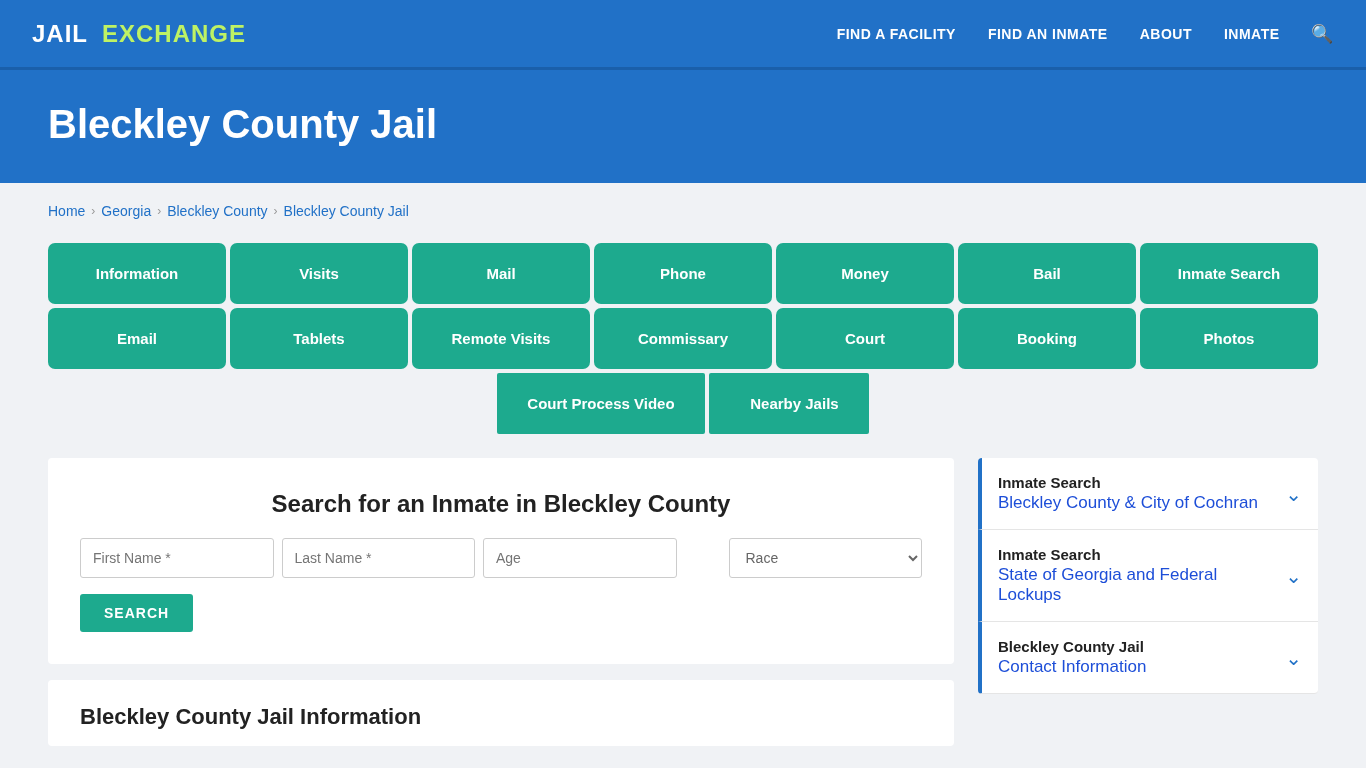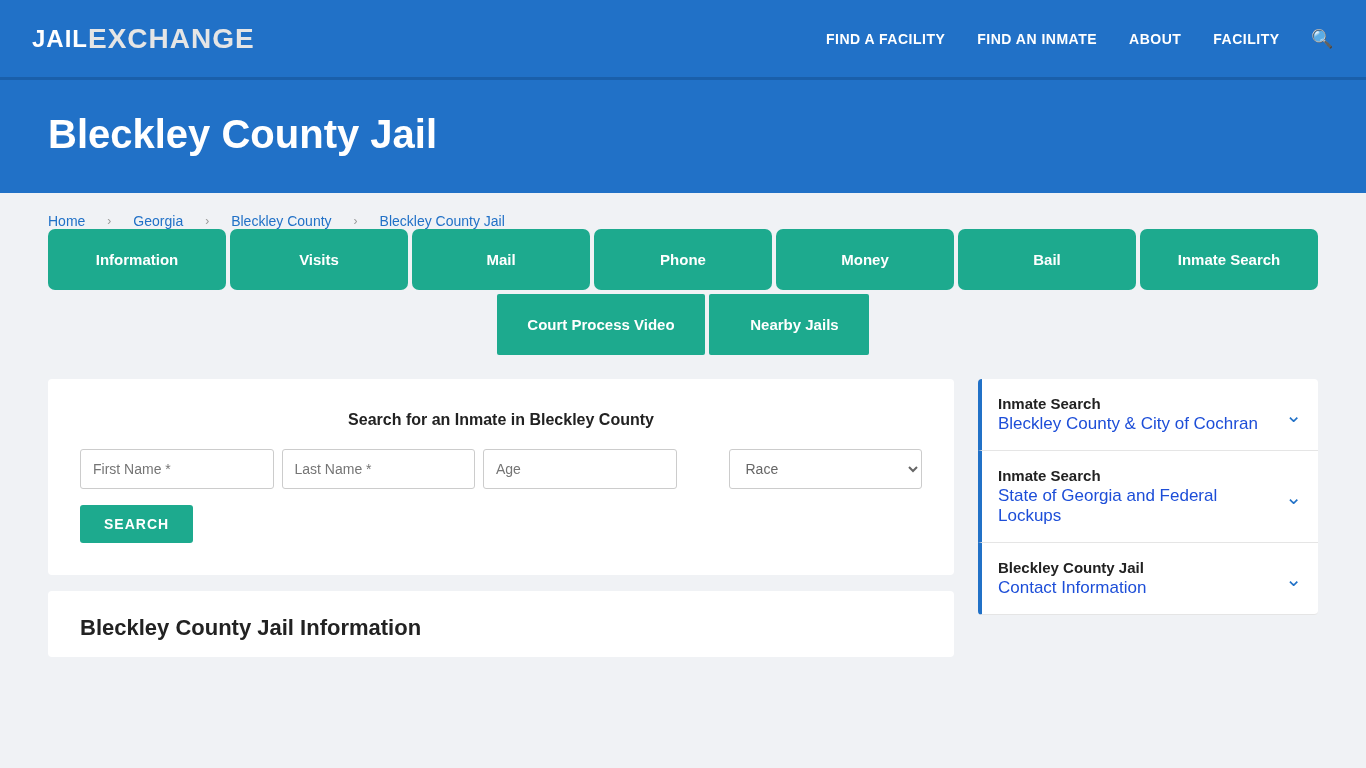--- a/index.html
+++ b/index.html
@@ -5,38 +5,39 @@
     * { box-sizing: border-box; margin: 0; padding: 0; }
     body { font-family: Arial, sans-serif; background: #f0f2f5; color: #333; }
 
     
     .navbar {
       background: #2171c7;
       display: flex;
       align-items: center;
       justify-content: space-between;
       padding: 0 32px;
-      height: 80px;
+      height: 70px;
       border-bottom: 3px solid #1a5faa;
     }
     .navbar-logo {
       display: flex;
       align-items: center;
     }
     .logo-jail {
       color: #fff;
       font-size: 24px;
       font-weight: 900;
       letter-spacing: 1px;
     }
     .logo-exchange {
-      color: #e5e5e5;
-      font-size: 28px;
+      color: #bef264;
+      font-size: 24px;
       font-weight: 900;
       letter-spacing: 1px;
+      margin-left: 14px;
     }
     .navbar-nav {
       display: flex;
       align-items: center;
       gap: 32px;
     }
     .navbar-nav a {
       color: #fff;
       text-decoration: none;
       font-size: 14px;
@@ -64,22 +65,23 @@
     
     .content-area {
       background: #f0f2f5;
       padding: 20px 48px 32px;
     }
 
     
     .breadcrumb {
       display: flex;
       align-items: center;
-      gap: 22px;
+      gap: 6px;
       font-size: 14px;
+      margin-bottom: 24px;
       flex-wrap: wrap;
     }
     .breadcrumb a {
       color: #2171c7;
       text-decoration: none;
       cursor: pointer;
     }
     .breadcrumb .chevron {
       color: #999;
       font-size: 12px;
@@ -142,21 +144,21 @@
     
     .search-box {
       background: #fff;
       border-radius: 4px;
       padding: 32px 32px 32px;
       flex: 1;
       min-width: 0;
     }
     .search-box h2 {
       text-align: center;
-      font-size: 16px;
+      font-size: 24px;
       font-weight: 700;
       margin-bottom: 20px;
       color: #222;
     }
     .search-inputs {
       display: flex;
       gap: 8px;
       margin-bottom: 16px;
       flex-wrap: wrap;
     }
@@ -246,21 +248,21 @@
 
 <nav class="navbar">
   <div class="navbar-logo">
     <span class="logo-jail">JAIL</span>
     <span class="logo-exchange">EXCHANGE</span>
   </div>
   <div class="navbar-nav">
     <a>FIND A FACILITY</a>
     <a>FIND AN INMATE</a>
     <a>ABOUT</a>
-    <a>FACILITY</a>
+    <a>INMATE</a>
     <span class="navbar-search-icon">🔍</span>
   </div>
 </nav>
 
 <div class="hero">
   <h1>Bleckley County Jail</h1>
 </div>
 
 <div class="content-area">
 
@@ -277,20 +279,29 @@
   <div class="btn-grid">
     <button class="grid-btn">Information</button>
     <button class="grid-btn">Visits</button>
     <button class="grid-btn">Mail</button>
     <button class="grid-btn">Phone</button>
     <button class="grid-btn">Money</button>
     <button class="grid-btn">Bail</button>
     <button class="grid-btn">Inmate Search</button>
   </div>
 
+  <div class="btn-grid-row2">
+    <button class="grid-btn">Email</button>
+    <button class="grid-btn">Tablets</button>
+    <button class="grid-btn">Remote Visits</button>
+    <button class="grid-btn">Commissary</button>
+    <button class="grid-btn">Court</button>
+    <button class="grid-btn">Booking</button>
+    <button class="grid-btn">Photos</button>
+  </div>
 
   <div class="btn-grid-row3">
     <button class="btn-row3">Court Process Video</button>
     <button class="btn-row3">Nearby Jails</button>
   </div>
 
   <div class="main-layout">
 
     <div style="flex:1; min-width:0;">
 

